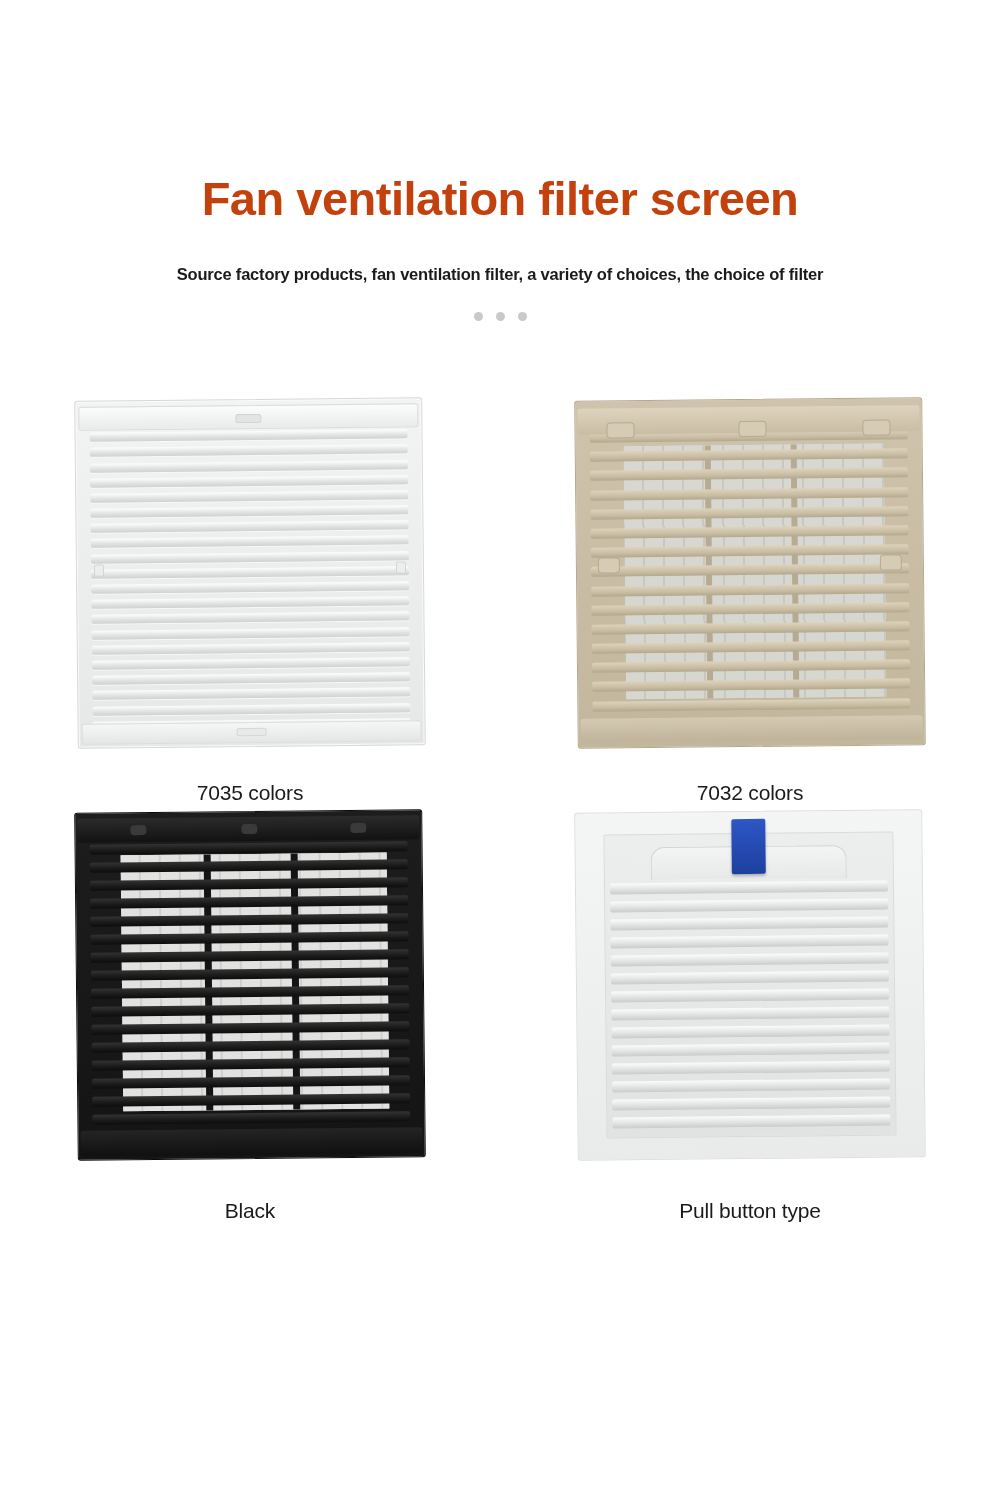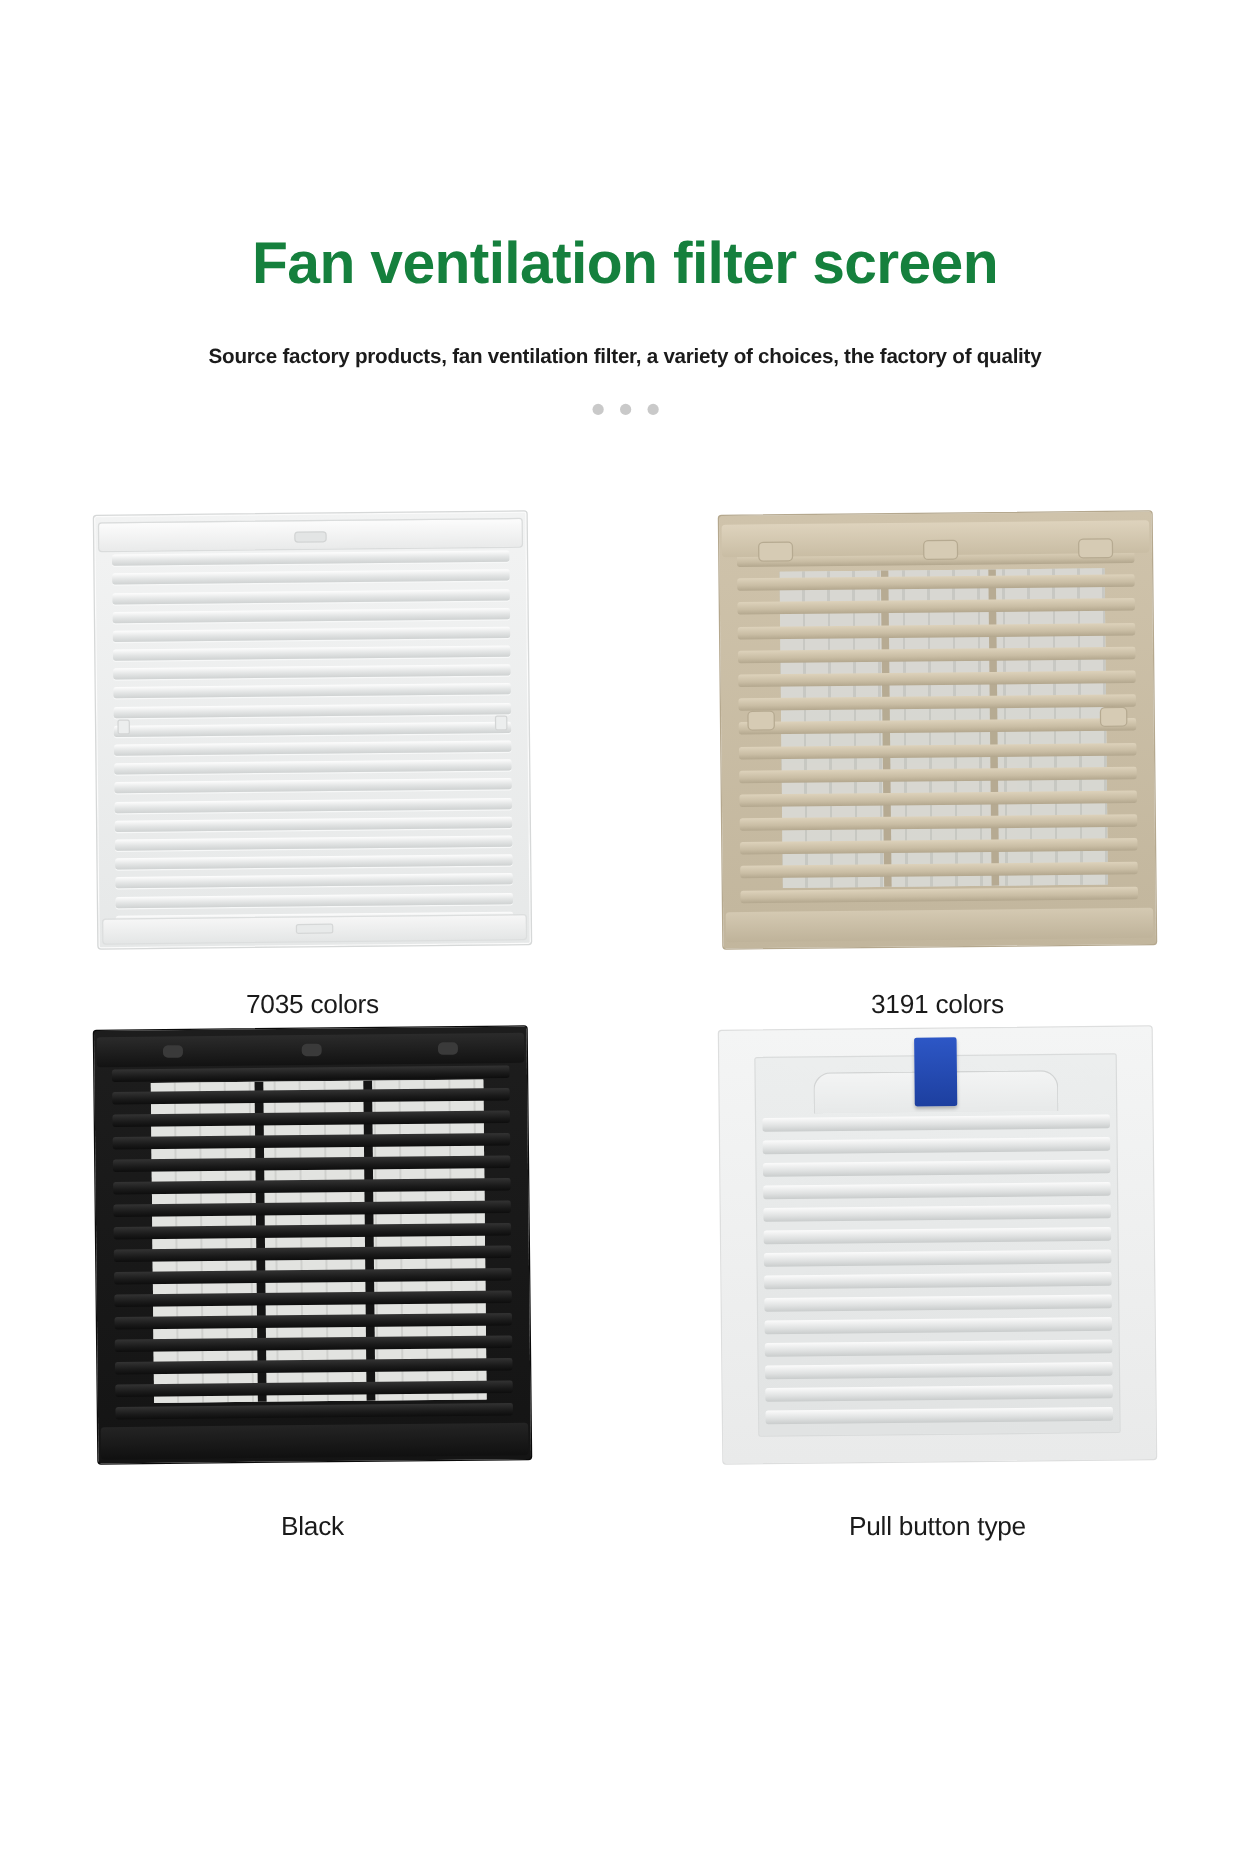--- a/index.html
+++ b/index.html
@@ -25,22 +25,22 @@
 
   
   .header {
     padding-top: 168px;
     text-align: center;
   }
   .title {
     font-size: 47px;
     font-weight: bold;
     letter-spacing: -0.5px;
-    color: #15803d;
-    margin: 16px;
+    color: #c2410c;
+    margin: 5px;
     line-height: 1.1;
   }
   .subtitle {
     margin: 40px 0 0 0;
     font-size: 16.5px;
     font-weight: bold;
     color: #1b1b1b;
     letter-spacing: -0.2px;
   }
   .dots {
@@ -325,21 +325,21 @@
     box-shadow: 0 2px 3px rgba(0,0,0,.25);
   }
 </style>
 </head>
 <body>
 
 <div class="page">
 
   <div class="header">
     <h1 class="title">Fan ventilation filter screen</h1>
-    <p class="subtitle">Source factory products, fan ventilation filter, a variety of choices, the factory of quality</p>
+    <p class="subtitle">Source factory products, fan ventilation filter, a variety of choices, the choice of filter</p>
     <div class="dots">
       <span class="dot"></span>
       <span class="dot"></span>
       <span class="dot"></span>
     </div>
   </div>
 
   <div class="grid">
 
     <div class="cell">
@@ -409,21 +409,21 @@
             <div class="topbar"></div>
             <div class="knob k1"></div>
             <div class="knob k2"></div>
             <div class="knob k3"></div>
             <div class="knob k4"></div>
             <div class="knob k5"></div>
             <div class="bottombar"></div>
           </div>
         </div>
       </div>
-      <div class="caption">3191 colors</div>
+      <div class="caption">7032 colors</div>
     </div>
 
     <div class="cell row2">
       <div class="photo">
         <div class="panel pblack">
           <div class="frame">
             <div class="mesh">
               <div class="seam" style="left:31%"></div>
               <div class="seam" style="left:64%"></div>
             </div>

